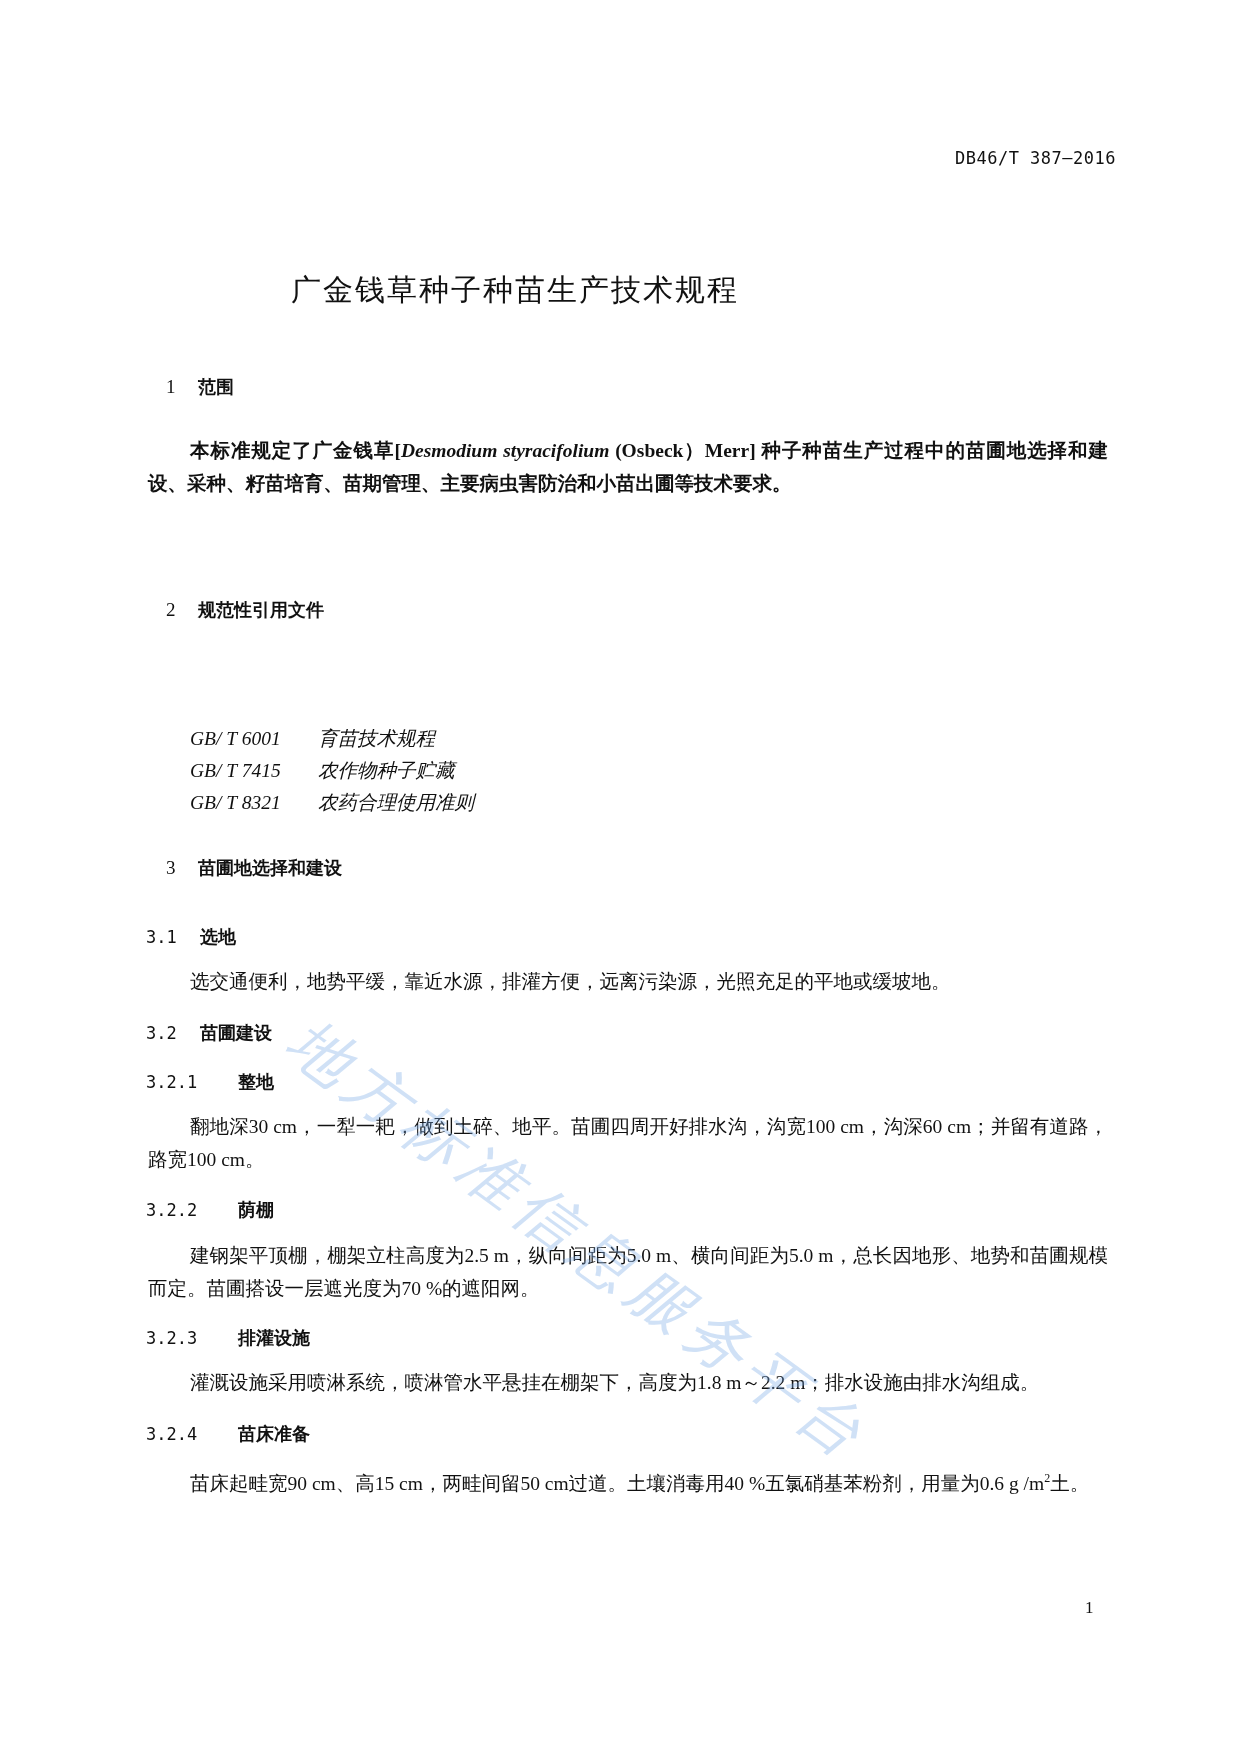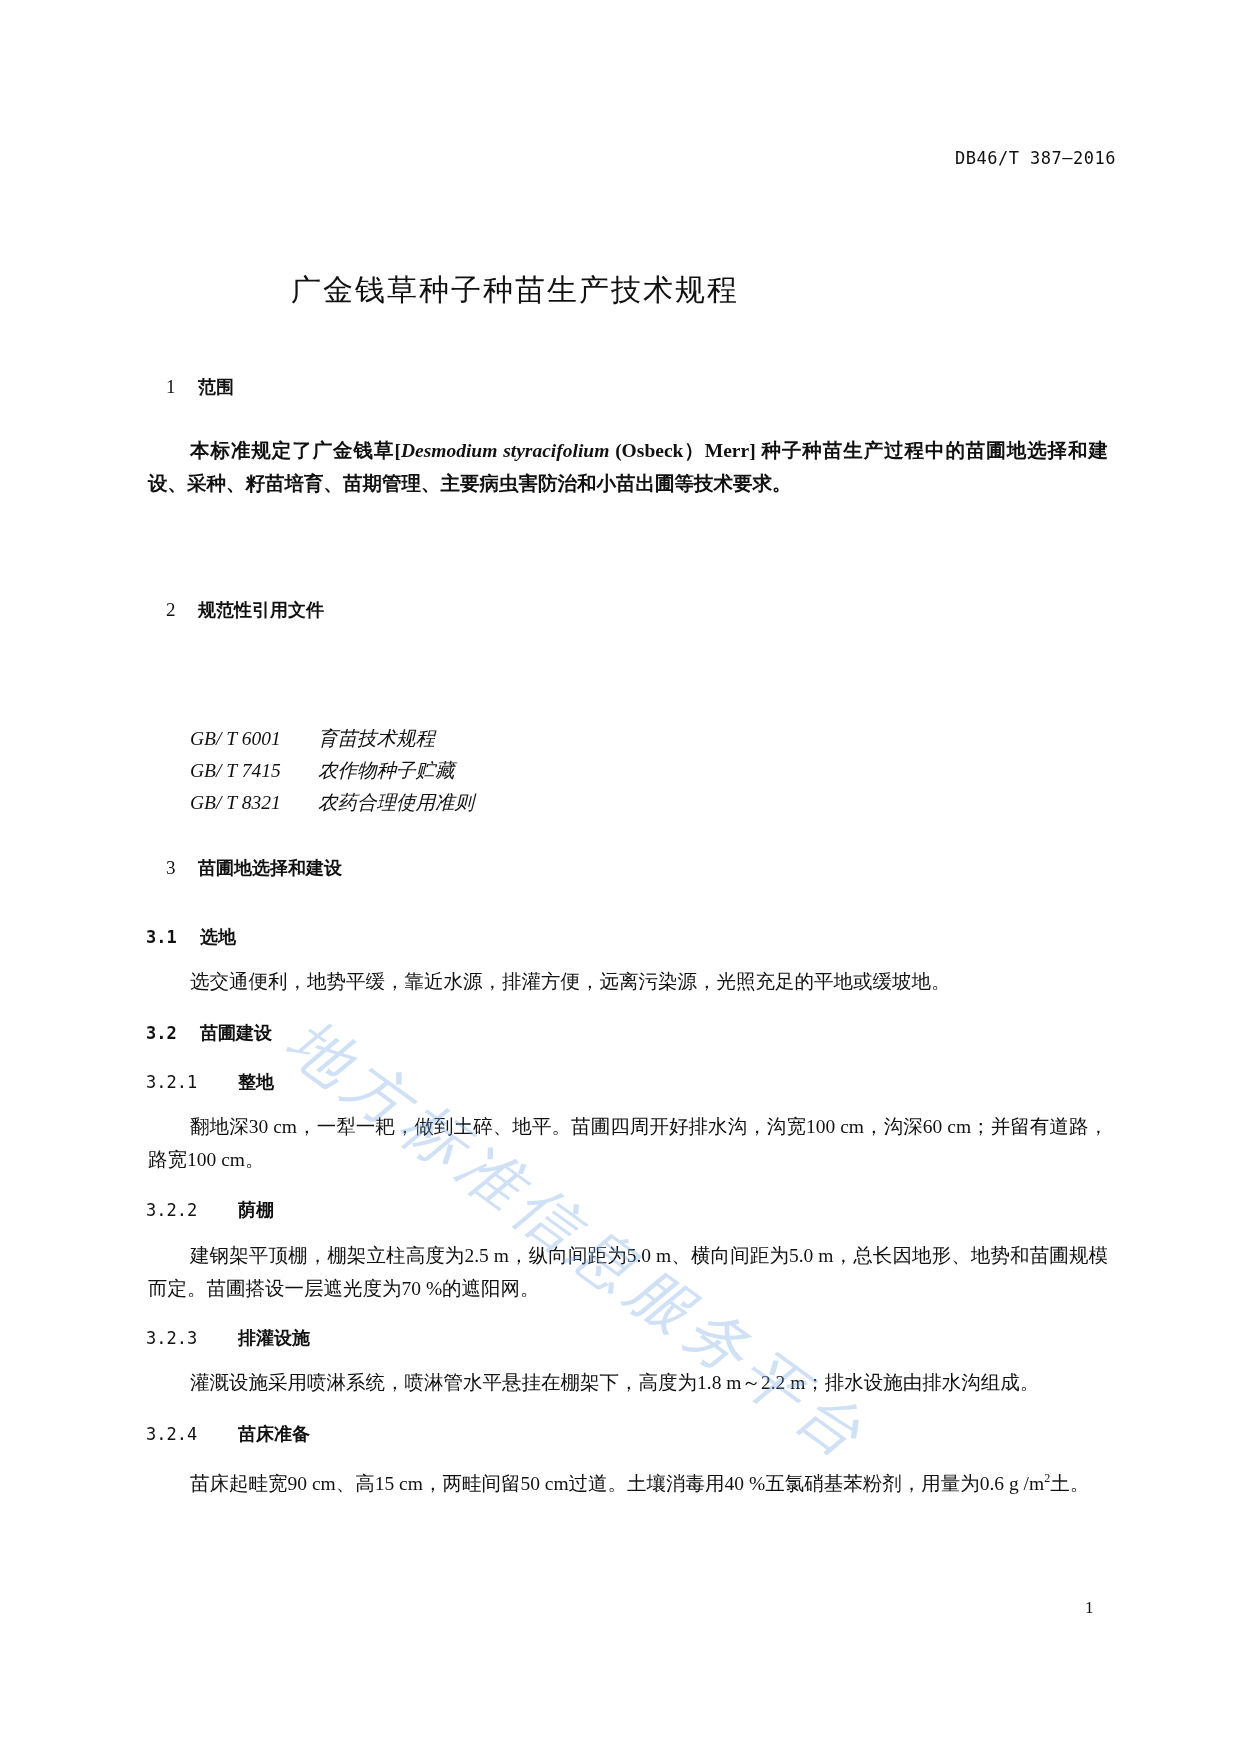--- a/index.html
+++ b/index.html
@@ -4,21 +4,21 @@
 <style>
   html, body { margin: 0; padding: 0; background: #ffffff; }
   body { width: 1241px; height: 1754px; position: relative; overflow: hidden; color: #111; }
   .page { position: absolute; left: 0; top: 0; width: 1241px; height: 1754px; }
   .std-code { position: absolute; right: 125px; top: 148px; font-family: "DejaVu Sans Mono", "Liberation Mono", monospace; font-size: 17px; letter-spacing: 0.5px; color: #111; }
   .title { position: absolute; left: 0; width: 1030px; top: 270px; text-align: center; font-family: "DejaVu Sans", "Liberation Sans", sans-serif; font-size: 30px; letter-spacing: 2px; color: #111; }
   .abs { position: absolute; }
   .h1 { font-family: "DejaVu Sans", "Liberation Sans", sans-serif; font-size: 18px; font-weight: bold; color: #111; }
   .h1 .num { display: inline-block; width: 32px; font-weight: normal; font-family: "Liberation Serif", serif; font-size: 19px; }
   .h2 { font-family: "DejaVu Sans", "Liberation Sans", sans-serif; font-size: 18px; font-weight: bold; color: #111; }
-  .h2 .num { display: inline-block; width: 54px; font-family: "DejaVu Sans Mono", monospace; font-weight: bold; font-size: 17px; }
+  .h2 .num { display: inline-block; width: 54px; font-family: "DejaVu Sans Mono", monospace; font-weight: normal; font-size: 17px; }
   .h3 .num { display: inline-block; width: 92px; font-family: "DejaVu Sans Mono", monospace; font-weight: normal; font-size: 17px; }
   .h3 { font-family: "DejaVu Sans", "Liberation Sans", sans-serif; font-size: 18px; font-weight: bold; color: #111; }
   .para { position: absolute; left: 148px; width: 960px; font-family: "Liberation Serif", "DejaVu Serif", serif; font-size: 19.5px; line-height: 33px; color: #111; text-align: justify; text-indent: 42px; }
   .para i { font-style: italic; }
   .ref { position: absolute; left: 190px; font-family: "Liberation Serif", "DejaVu Serif", serif; font-size: 19.5px; color: #111; font-style: italic; }
   .ref .code { display: inline-block; width: 128px; }
   .pagenum { position: absolute; left: 1085px; top: 1598px; font-family: "Liberation Serif", serif; font-size: 17px; color: #111; }
   .watermark { position: absolute; left: 320px; top: 1000px; transform-origin: 0 0; transform: rotate(36deg); font-family: "DejaVu Sans", sans-serif; font-size: 62px; letter-spacing: 8px; color: rgba(120, 170, 230, 0.35); white-space: nowrap; pointer-events: none; font-style: italic; }
 </style>
 </head>

